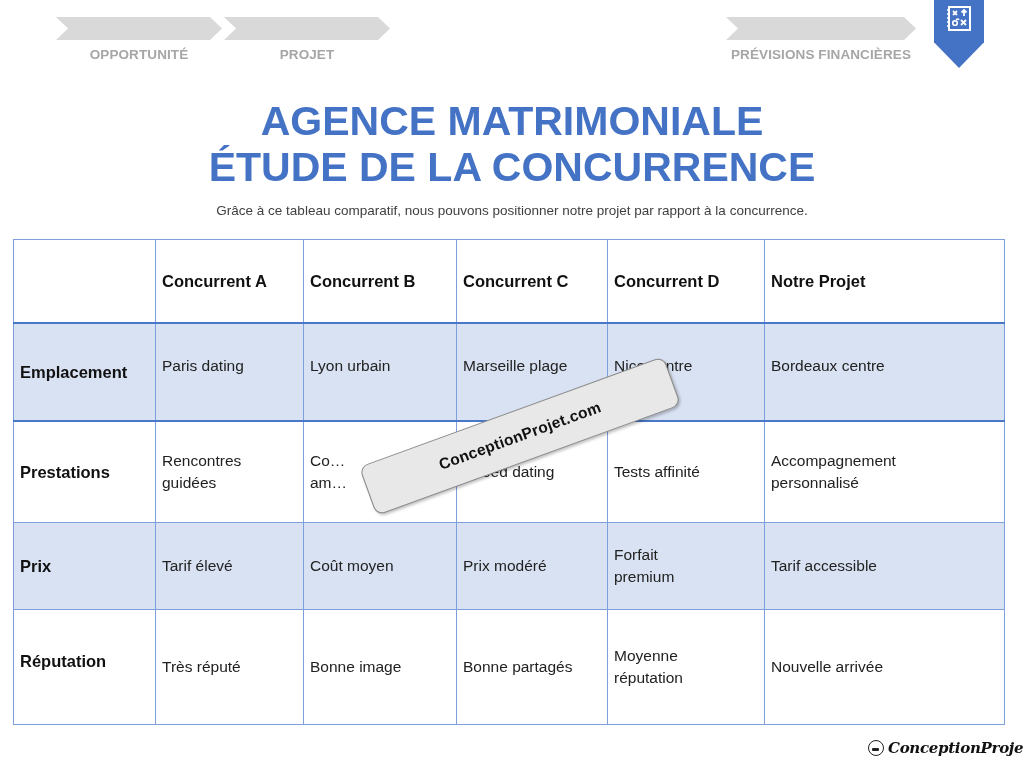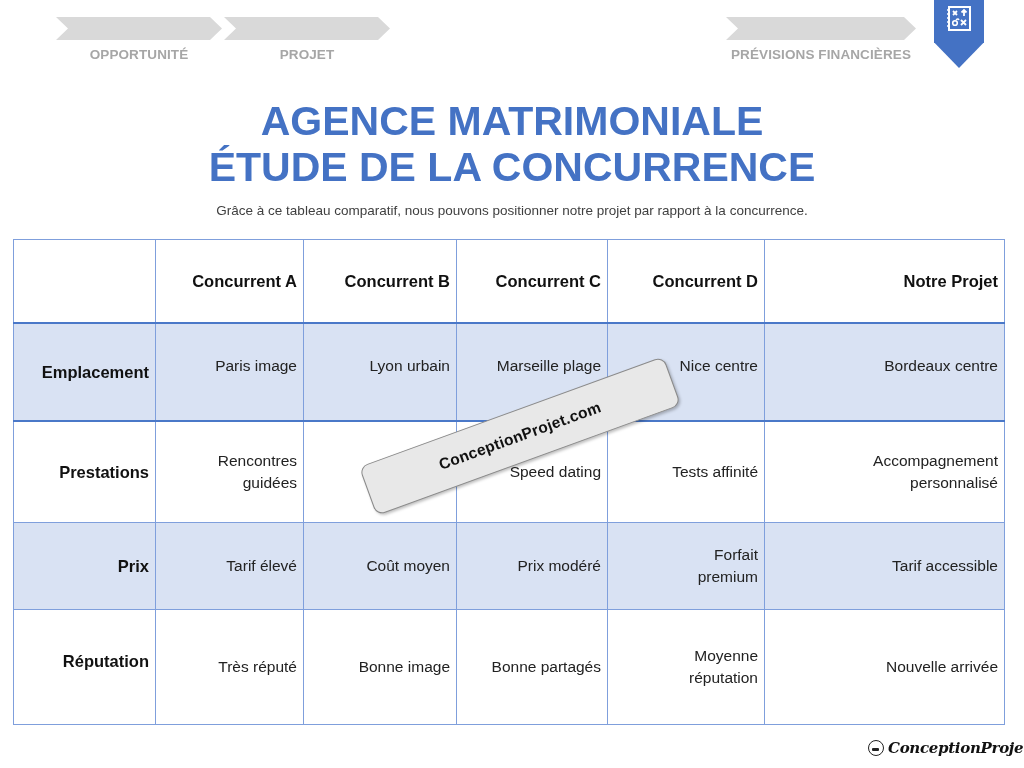--- a/index.html
+++ b/index.html
@@ -18,21 +18,21 @@
     .bookmark .body { position:absolute; left:0; top:0; width:50px; height:68px; background:#4472c4;
       clip-path: polygon(0 0, 100% 0, 100% 62%, 50% 100%, 0 62%); }
     .bookmark svg { position:absolute; left:11px; top:5px; }
 
     .title { position:absolute; left:0; width:1024px; text-align:center; color:#4472c4; font-weight:bold; font-size:41px; line-height:44px; }
     .title.l1 { top:99px; }
     .title.l2 { top:145px; }
     .subtitle { position:absolute; left:0; top:203px; width:1024px; text-align:center; font-size:13.5px; color:#404040; }
 
     table.comp { position:absolute; left:13px; top:239px; width:991px; border-collapse:collapse; table-layout:fixed; }
-    table.comp td, table.comp th { border:1.5px solid #7f9fdc; text-align:right; vertical-align:middle; font-size:15.5px; color:#222; padding:0 6px; line-height:22px; }
+    table.comp td, table.comp th { border:1.5px solid #7f9fdc; text-align:left; vertical-align:middle; font-size:15.5px; color:#222; padding:0 6px; line-height:22px; }
     table.comp th { font-weight:bold; font-size:16.5px; color:#111; background:#fff; }
     table.comp tr.header { height:83px; }
     table.comp tr.header th { border-bottom:2.5px solid #4a78c8; }
     table.comp tr.shaded td, table.comp tr.shaded th { background:#d9e2f3; }
     table.comp tr.r1 { height:98px; } table.comp tr.r2 { height:102px; } table.comp tr.r3 { height:87px; } table.comp tr.r4 { height:115px; }
     table.comp td.rowhead { font-weight:bold; font-size:16.5px; color:#111; }
     table.comp tr.r1 td { border-bottom:2.5px solid #4a78c8; }
     .cell-inner { position:relative; top:-6px; }
 
     .watermark { position:absolute; left:358px; top:410px; width:322px; height:50px; background:#e8e8e8; border:1.5px solid #8a8a8a; border-radius:9px;
@@ -94,21 +94,21 @@
     <th></th>
     <th>Concurrent A</th>
     <th>Concurrent B</th>
     <th>Concurrent C</th>
     <th>Concurrent D</th>
     <th>Notre Projet</th>
   </tr>
   <tr class="r1 shaded">
     <td class="rowhead">Emplacement</td>
     <td>
-          <div class="cell-inner">Paris image</div>
+          <div class="cell-inner">Paris dating</div>
         </td>
     <td>
           <div class="cell-inner">Lyon urbain</div>
         </td>
     <td>
           <div class="cell-inner">Marseille plage</div>
         </td>
     <td>
           <div class="cell-inner">Nice centre</div>
         </td>

